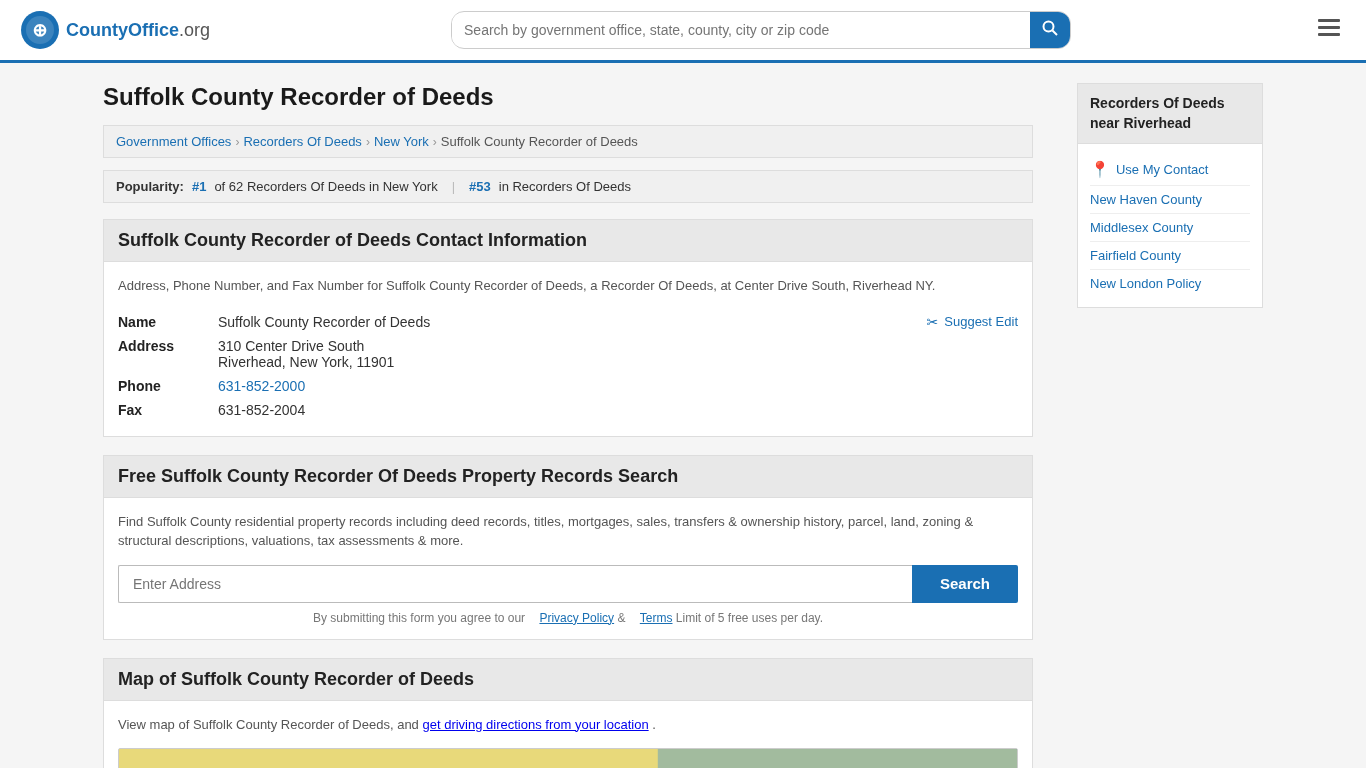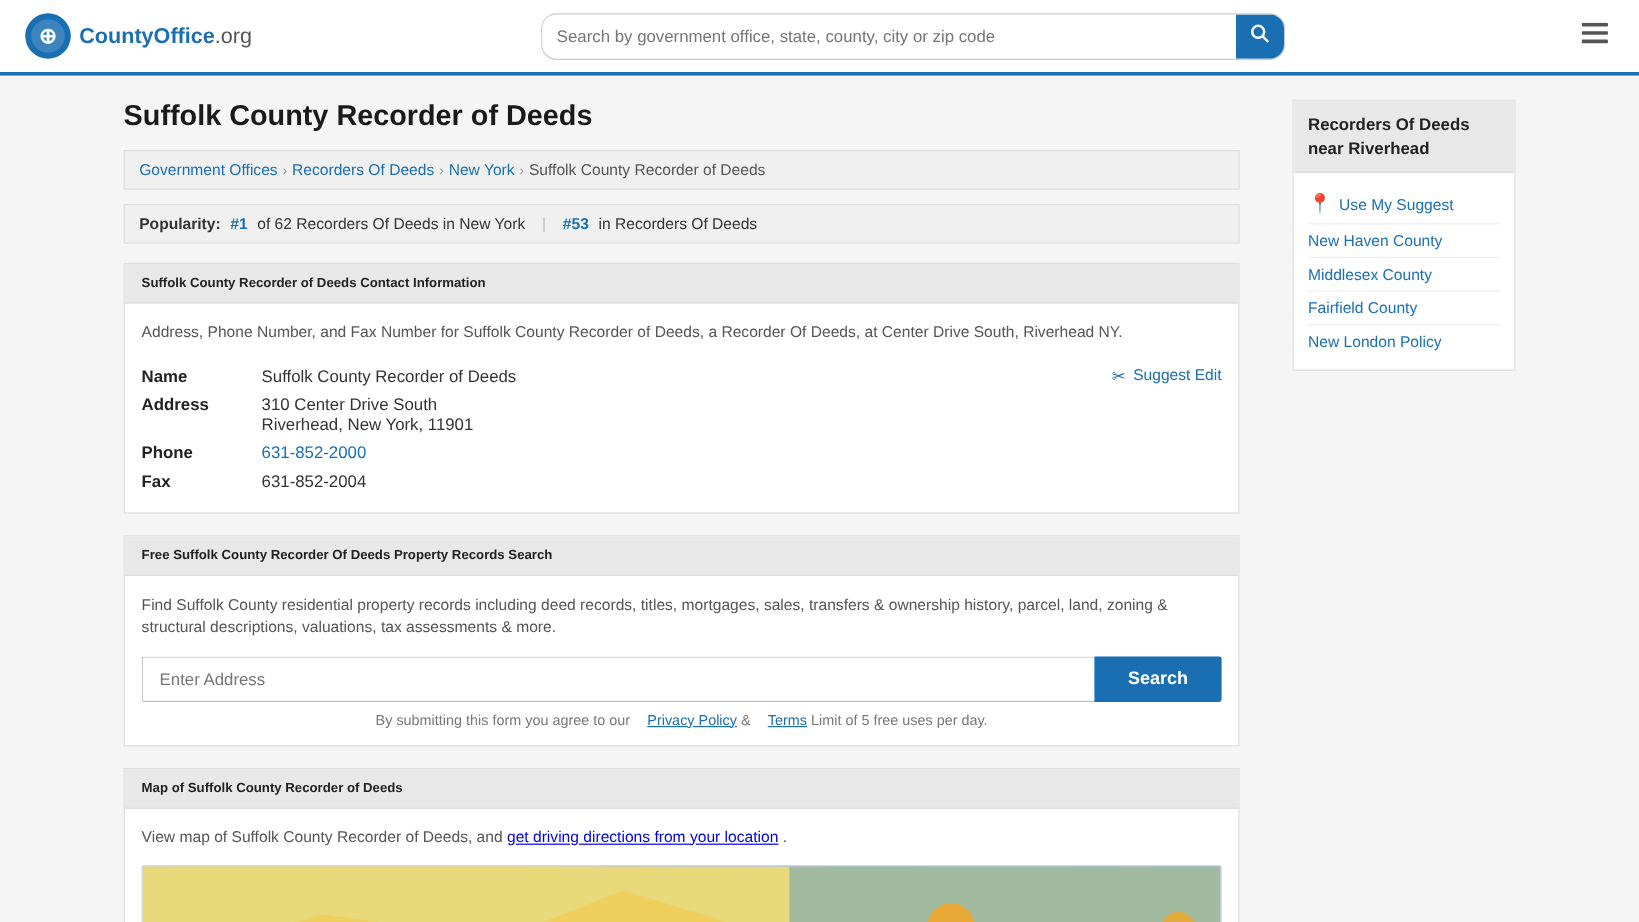--- a/index.html
+++ b/index.html
@@ -117,21 +117,21 @@
     
     .section-card {
       border: 1px solid #ddd;
       margin-bottom: 18px;
       background: #fff;
     }
     .section-header {
       background: #e8e8e8;
       border-bottom: 1px solid #ddd;
       padding: 10px 14px;
-      font-size: 11px;
+      font-size: 18px;
       font-weight: bold;
       color: #222;
     }
     .section-body {
       padding: 14px;
     }
     .section-desc {
       font-size: 13px;
       color: #555;
       margin-bottom: 14px;
@@ -414,21 +414,21 @@
     </div>
 
   </div>
 
   <div class="sidebar">
     <div class="sidebar-box">
       <div class="sidebar-header">Recorders Of Deeds near Riverhead</div>
       <div class="sidebar-body">
         <a href="#" class="use-my-location">
           <span style="font-size:16px;">📍</span>
-          <span>Use My Suggest</span>
+          <span>Use My Contact</span>
         </a>
         <a href="#" class="sidebar-link">
           <span>New Haven County</span>
         </a>
         <a href="#" class="sidebar-link">
           <span>Middlesex County</span>
         </a>
         <a href="#" class="sidebar-link">
           <span>Fairfield County</span>
         </a>

